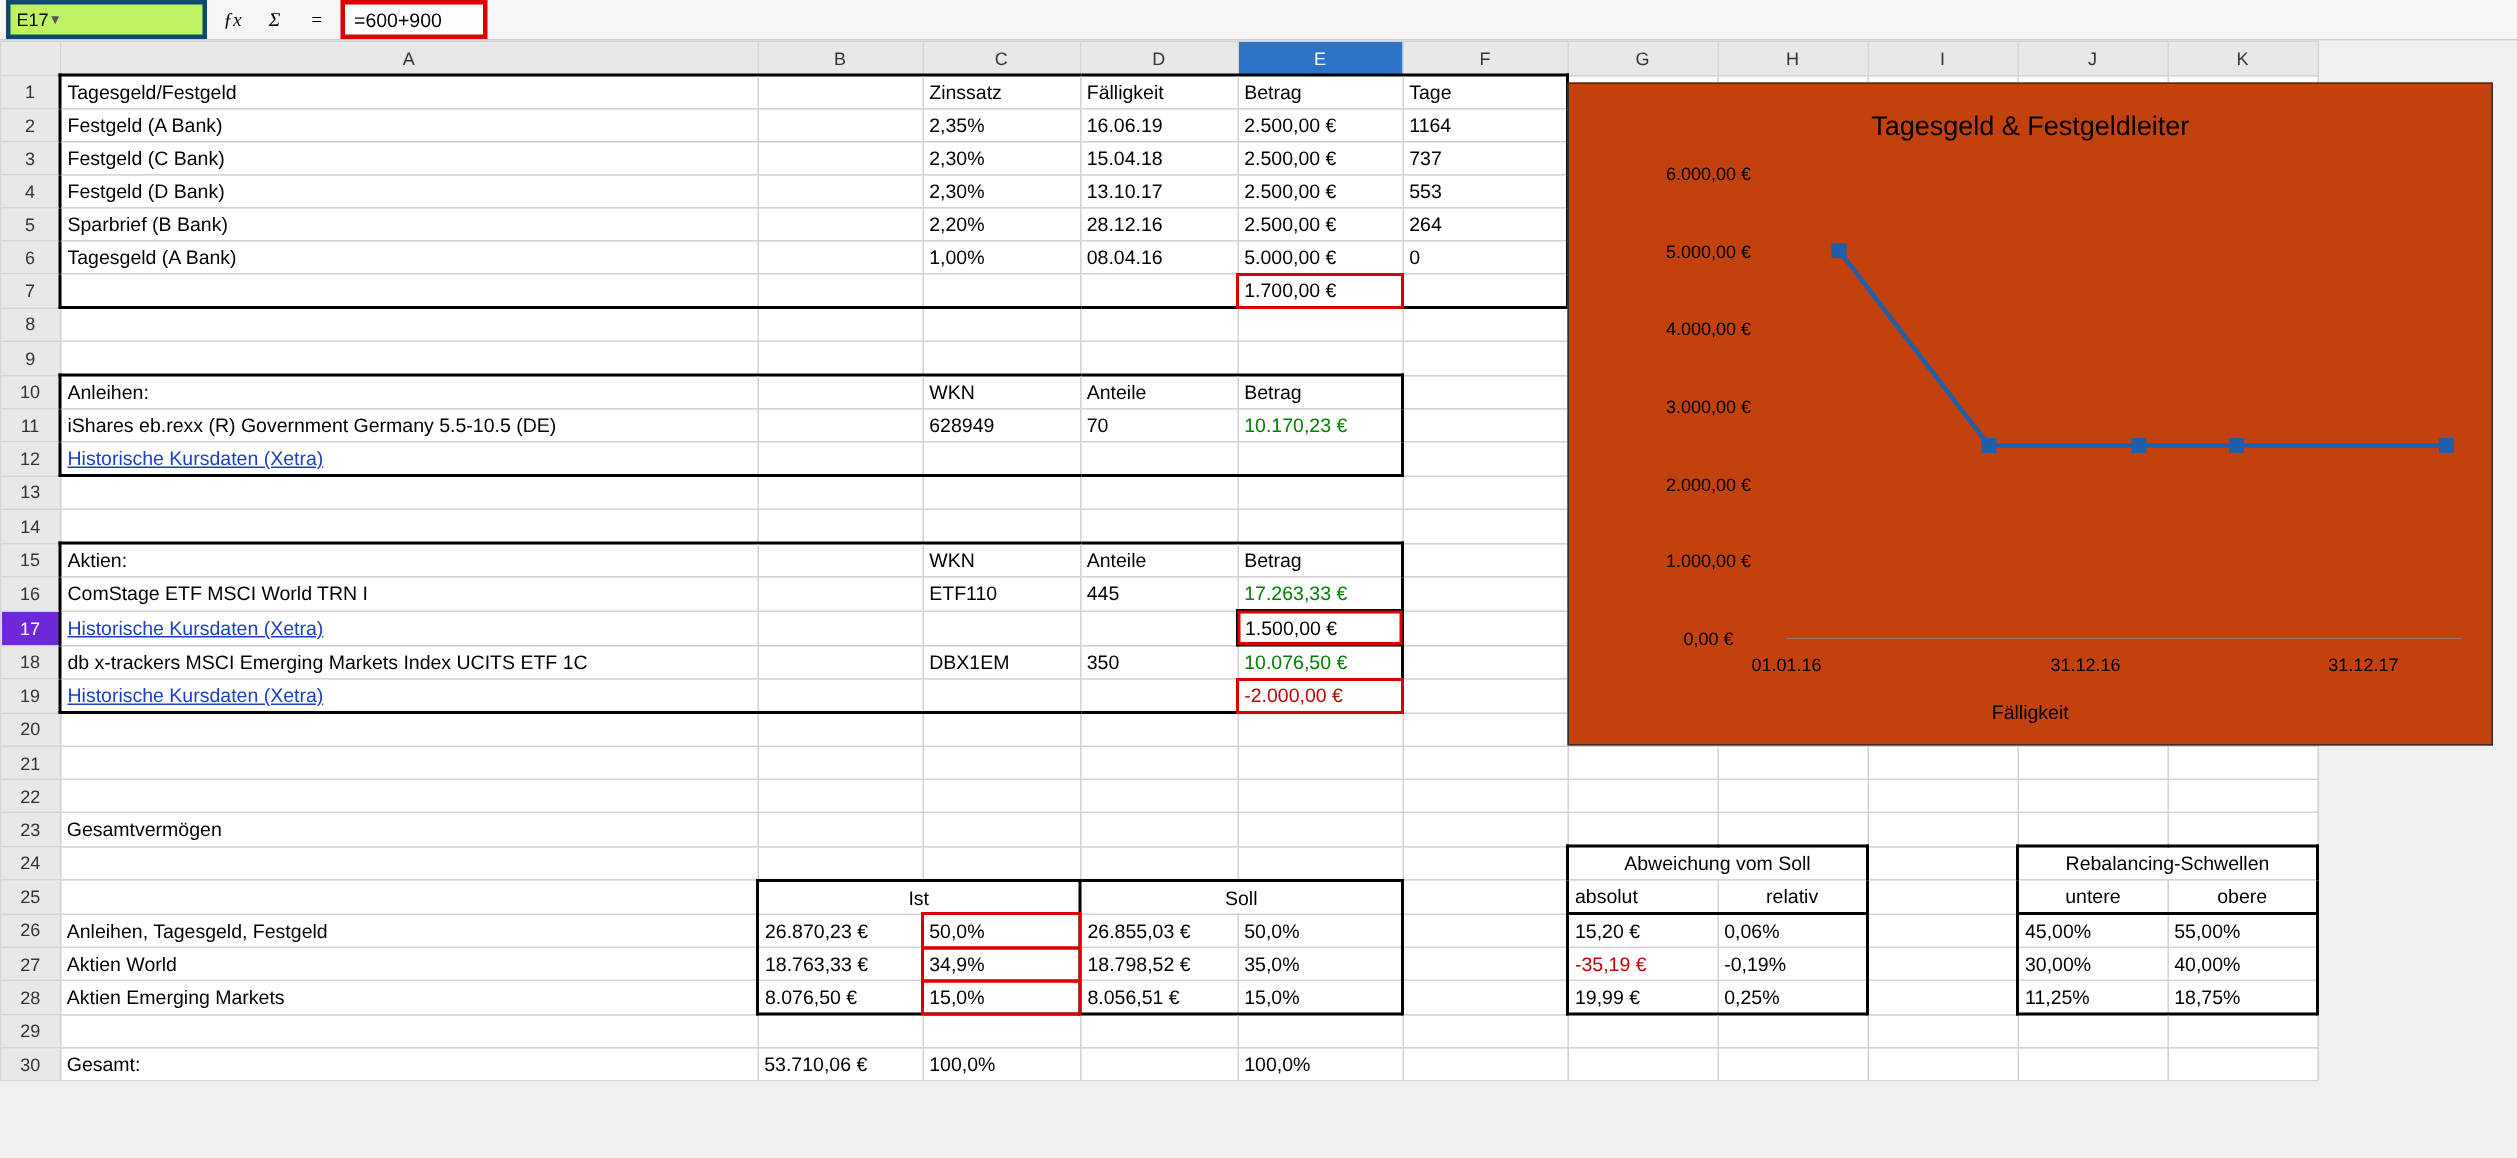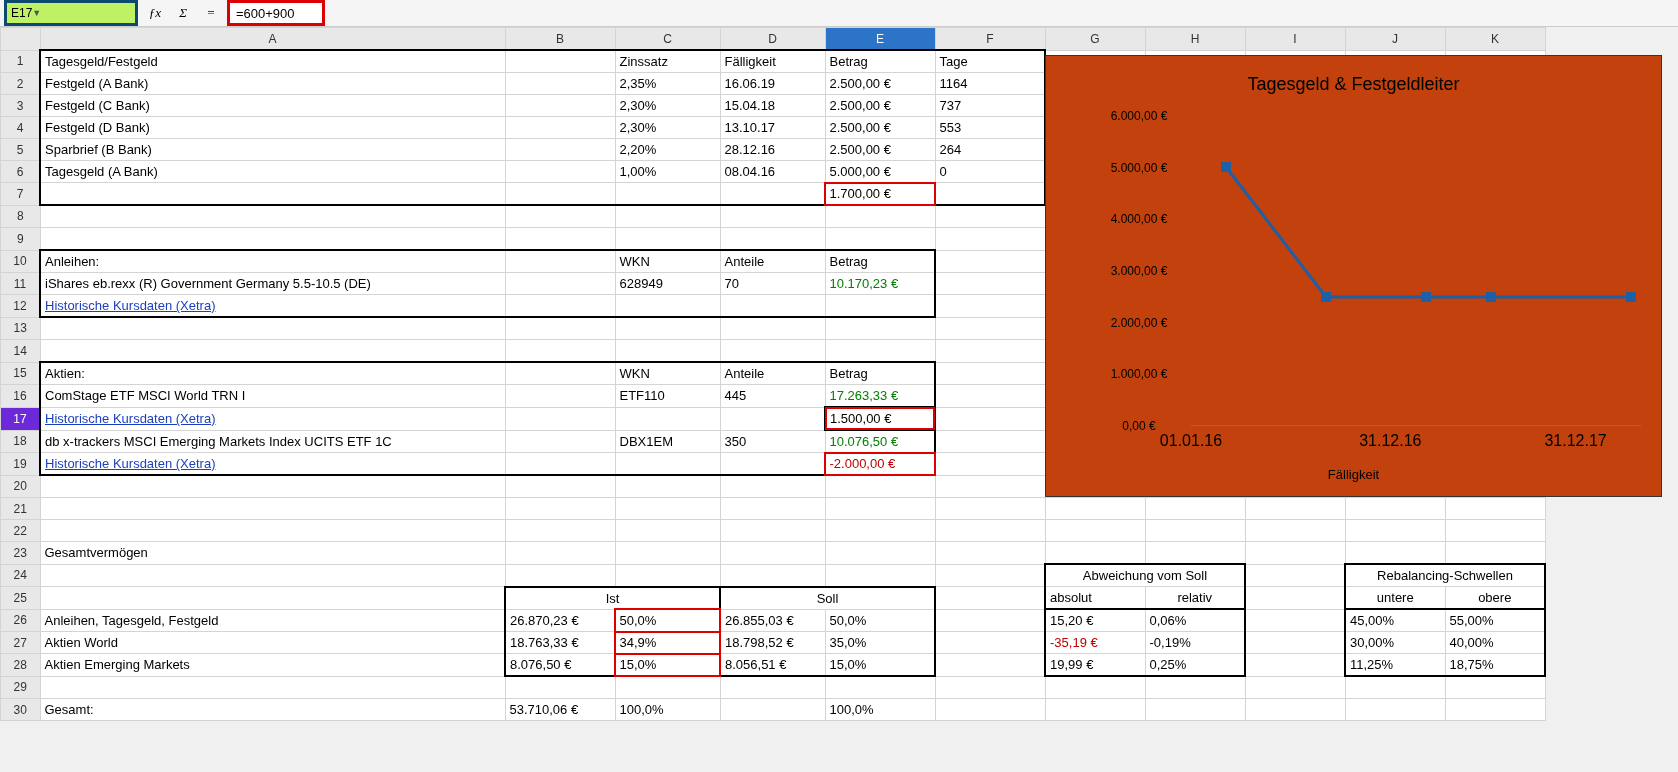--- a/index.html
+++ b/index.html
@@ -27,21 +27,21 @@
   .redbox{outline:2px solid #d00;outline-offset:-1px}
   .redbox2{outline:2px solid #d00;outline-offset:-2px}
   .bt{border-top:2px solid #000 !important}
   .bb{border-bottom:2px solid #000 !important}
   .bl{border-left:2px solid #000 !important}
   .br{border-right:2px solid #000 !important}
   .chart{position:absolute;left:1045px;top:55px;width:615px;height:440px;background:#c2410c;border:1px solid #333}
   .chart-title{text-align:center;font-size:18px;margin-top:18px}
   .chart-area{position:absolute;left:50px;top:60px;right:20px;bottom:70px}
   .ylabel{position:absolute;left:-2px;width:90px;text-align:center;font-size:12px;transform:translateY(-50%)}
-  .xlabel{position:absolute;bottom:-24px;font-size:16px;transform:translateX(-50%)}
+  .xlabel{position:absolute;bottom:-24px;font-size:12px;transform:translateX(-50%)}
   .xaxis-title{position:absolute;bottom:14px;left:0;right:0;text-align:center;font-size:13px}
   svg.plot{position:absolute;left:95px;top:0;right:0;bottom:0;width:calc(100% - 95px);height:100%}
 </style>
 </head>
 <body>
 
 <div class="formula-bar">
   <div class="cellref">
     <span>E17</span>
     <span class="dd">▼</span>

